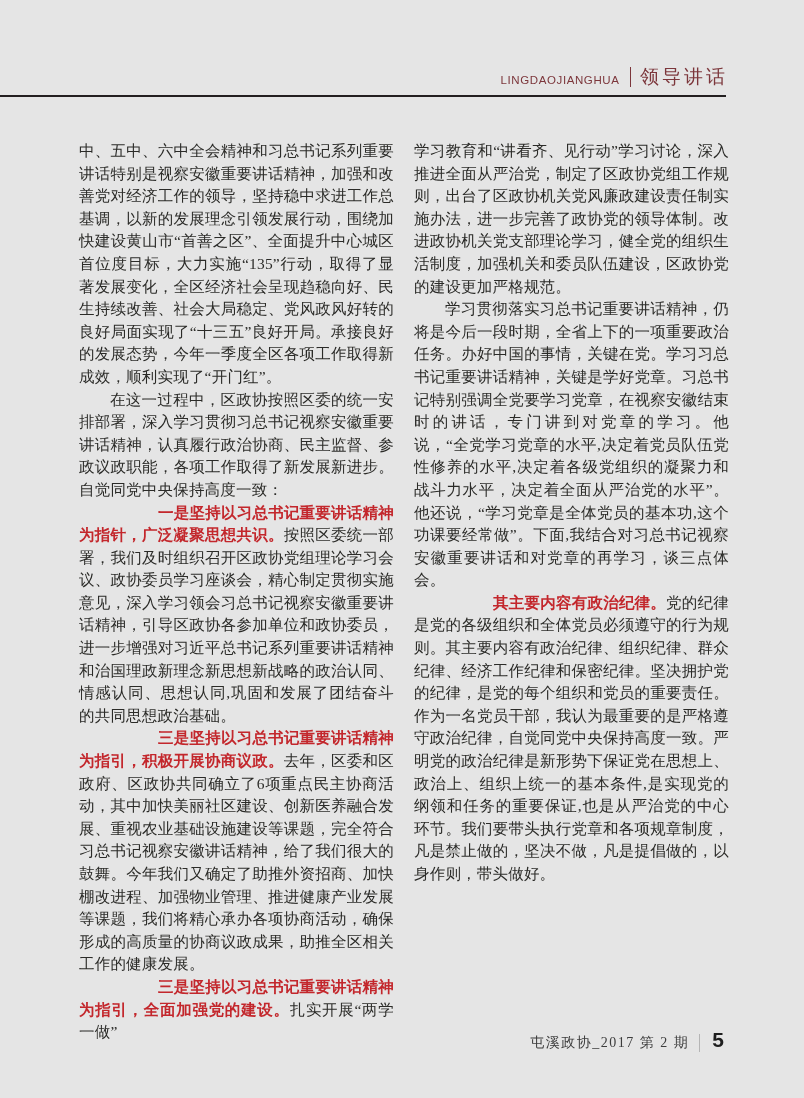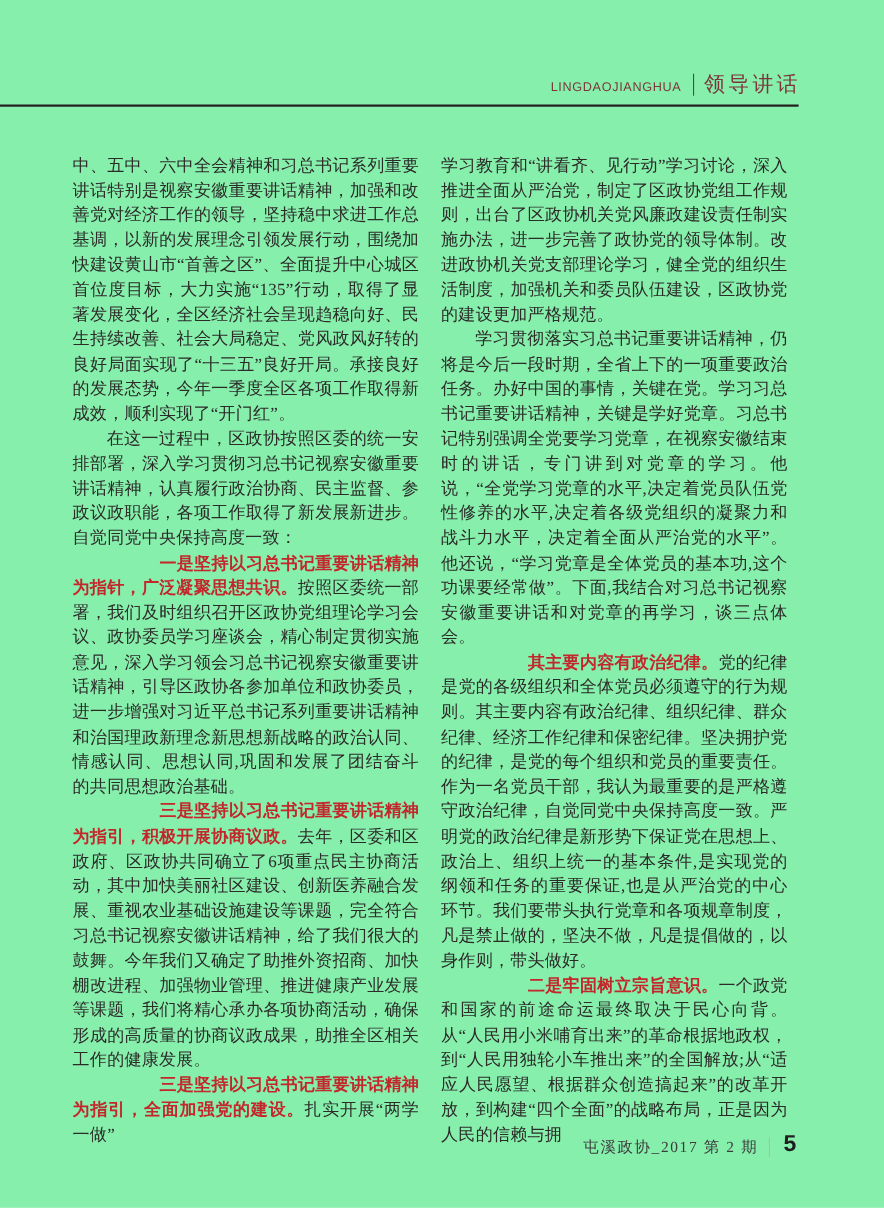--- a/index.html
+++ b/index.html
@@ -10,21 +10,21 @@
   body {
     width: 804px;
     height: 1098px;
     position: relative;
     font-family: "Liberation Serif", "DejaVu Serif", serif;
     overflow: hidden;
   }
   .page {
     position: absolute;
     inset: 0;
-    background: #86efac;
+    background: #e5e5e5;
   }
   
   .header-label {
     position: absolute;
     top: 64px;
     right: 76px;
     white-space: nowrap;
     color: #7c363b;
     display: flex;
     align-items: center;
@@ -52,21 +52,21 @@
     top: 95px;
     left: 0;
     width: 726px;
     height: 2px;
     background: #231f20;
   }
   
   .columns {
     position: absolute;
     top: 140px;
-    left: 66px;
+    left: 79px;
     width: 650px;
     display: flex;
     gap: 20px;
   }
   .column {
     width: 315px;
     flex: 0 0 315px;
   }
   p.para {
     margin: 0;
@@ -130,21 +130,20 @@
         <p class="para"><span class="body-text">中、五中、六中全会精神和习总书记系列重要讲话特别是视察安徽重要讲话精神，加强和改善党对经济工作的领导，坚持稳中求进工作总基调，以新的发展理念引领发展行动，围绕加快建设黄山市“首善之区”、全面提升中心城区首位度目标，大力实施“135”行动，取得了显著发展变化，全区经济社会呈现趋稳向好、民生持续改善、社会大局稳定、党风政风好转的良好局面实现了“十三五”良好开局。承接良好的发展态势，今年一季度全区各项工作取得新成效，顺利实现了“开门红”。</span></p>
         <p class="para indent"><span class="body-text">在这一过程中，区政协按照区委的统一安排部署，深入学习贯彻习总书记视察安徽重要讲话精神，认真履行政治协商、民主监督、参政议政职能，各项工作取得了新发展新进步。自觉同党中央保持高度一致：</span></p>
         <p class="para indent"><span class="lead-red">一是坚持以习总书记重要讲话精神为指针，广泛凝聚思想共识。</span><span class="body-text">按照区委统一部署，我们及时组织召开区政协党组理论学习会议、政协委员学习座谈会，精心制定贯彻实施意见，深入学习领会习总书记视察安徽重要讲话精神，引导区政协各参加单位和政协委员，进一步增强对习近平总书记系列重要讲话精神和治国理政新理念新思想新战略的政治认同、情感认同、思想认同,巩固和发展了团结奋斗的共同思想政治基础。</span></p>
         <p class="para indent"><span class="lead-red">三是坚持以习总书记重要讲话精神为指引，积极开展协商议政。</span><span class="body-text">去年，区委和区政府、区政协共同确立了6项重点民主协商活动，其中加快美丽社区建设、创新医养融合发展、重视农业基础设施建设等课题，完全符合习总书记视察安徽讲话精神，给了我们很大的鼓舞。今年我们又确定了助推外资招商、加快棚改进程、加强物业管理、推进健康产业发展等课题，我们将精心承办各项协商活动，确保形成的高质量的协商议政成果，助推全区相关工作的健康发展。</span></p>
         <p class="para indent"><span class="lead-red">三是坚持以习总书记重要讲话精神为指引，全面加强党的建设。</span><span class="body-text">扎实开展“两学一做”</span></p>
       </div>
     <div class="column" id="col-right">
         <p class="para"><span class="body-text">学习教育和“讲看齐、见行动”学习讨论，深入推进全面从严治党，制定了区政协党组工作规则，出台了区政协机关党风廉政建设责任制实施办法，进一步完善了政协党的领导体制。改进政协机关党支部理论学习，健全党的组织生活制度，加强机关和委员队伍建设，区政协党的建设更加严格规范。</span></p>
         <p class="para indent"><span class="body-text">学习贯彻落实习总书记重要讲话精神，仍将是今后一段时期，全省上下的一项重要政治任务。办好中国的事情，关键在党。学习习总书记重要讲话精神，关键是学好党章。习总书记特别强调全党要学习党章，在视察安徽结束时的讲话，专门讲到对党章的学习。他说，“全党学习党章的水平,决定着党员队伍党性修养的水平,决定着各级党组织的凝聚力和战斗力水平，决定着全面从严治党的水平”。他还说，“学习党章是全体党员的基本功,这个功课要经常做”。下面,我结合对习总书记视察安徽重要讲话和对党章的再学习，谈三点体会。</span></p>
         <p class="para indent"><span class="lead-red">其主要内容有政治纪律。</span><span class="body-text">党的纪律是党的各级组织和全体党员必须遵守的行为规则。其主要内容有政治纪律、组织纪律、群众纪律、经济工作纪律和保密纪律。坚决拥护党的纪律，是党的每个组织和党员的重要责任。作为一名党员干部，我认为最重要的是严格遵守政治纪律，自觉同党中央保持高度一致。严明党的政治纪律是新形势下保证党在思想上、政治上、组织上统一的基本条件,是实现党的纲领和任务的重要保证,也是从严治党的中心环节。我们要带头执行党章和各项规章制度，凡是禁止做的，坚决不做，凡是提倡做的，以身作则，带头做好。</span></p>
-        <p class="para indent"><span class="lead-red">二是牢固树立宗旨意识。</span><span class="body-text">一个政党和国家的前途命运最终取决于民心向背。从“人民用小米哺育出来”的革命根据地政权，到“人民用独轮小车推出来”的全国解放;从“适应人民愿望、根据群众创造搞起来”的改革开放，到构建“四个全面”的战略布局，正是因为人民的信赖与拥</span></p>
       </div>
   </div>
 
   <div class="footer">
     <span class="footer-journal">屯溪政协_2017 第 2 期</span>
     <span class="footer-bar"></span>
     <span class="footer-num">5</span>
   </div>
 
 </div>

